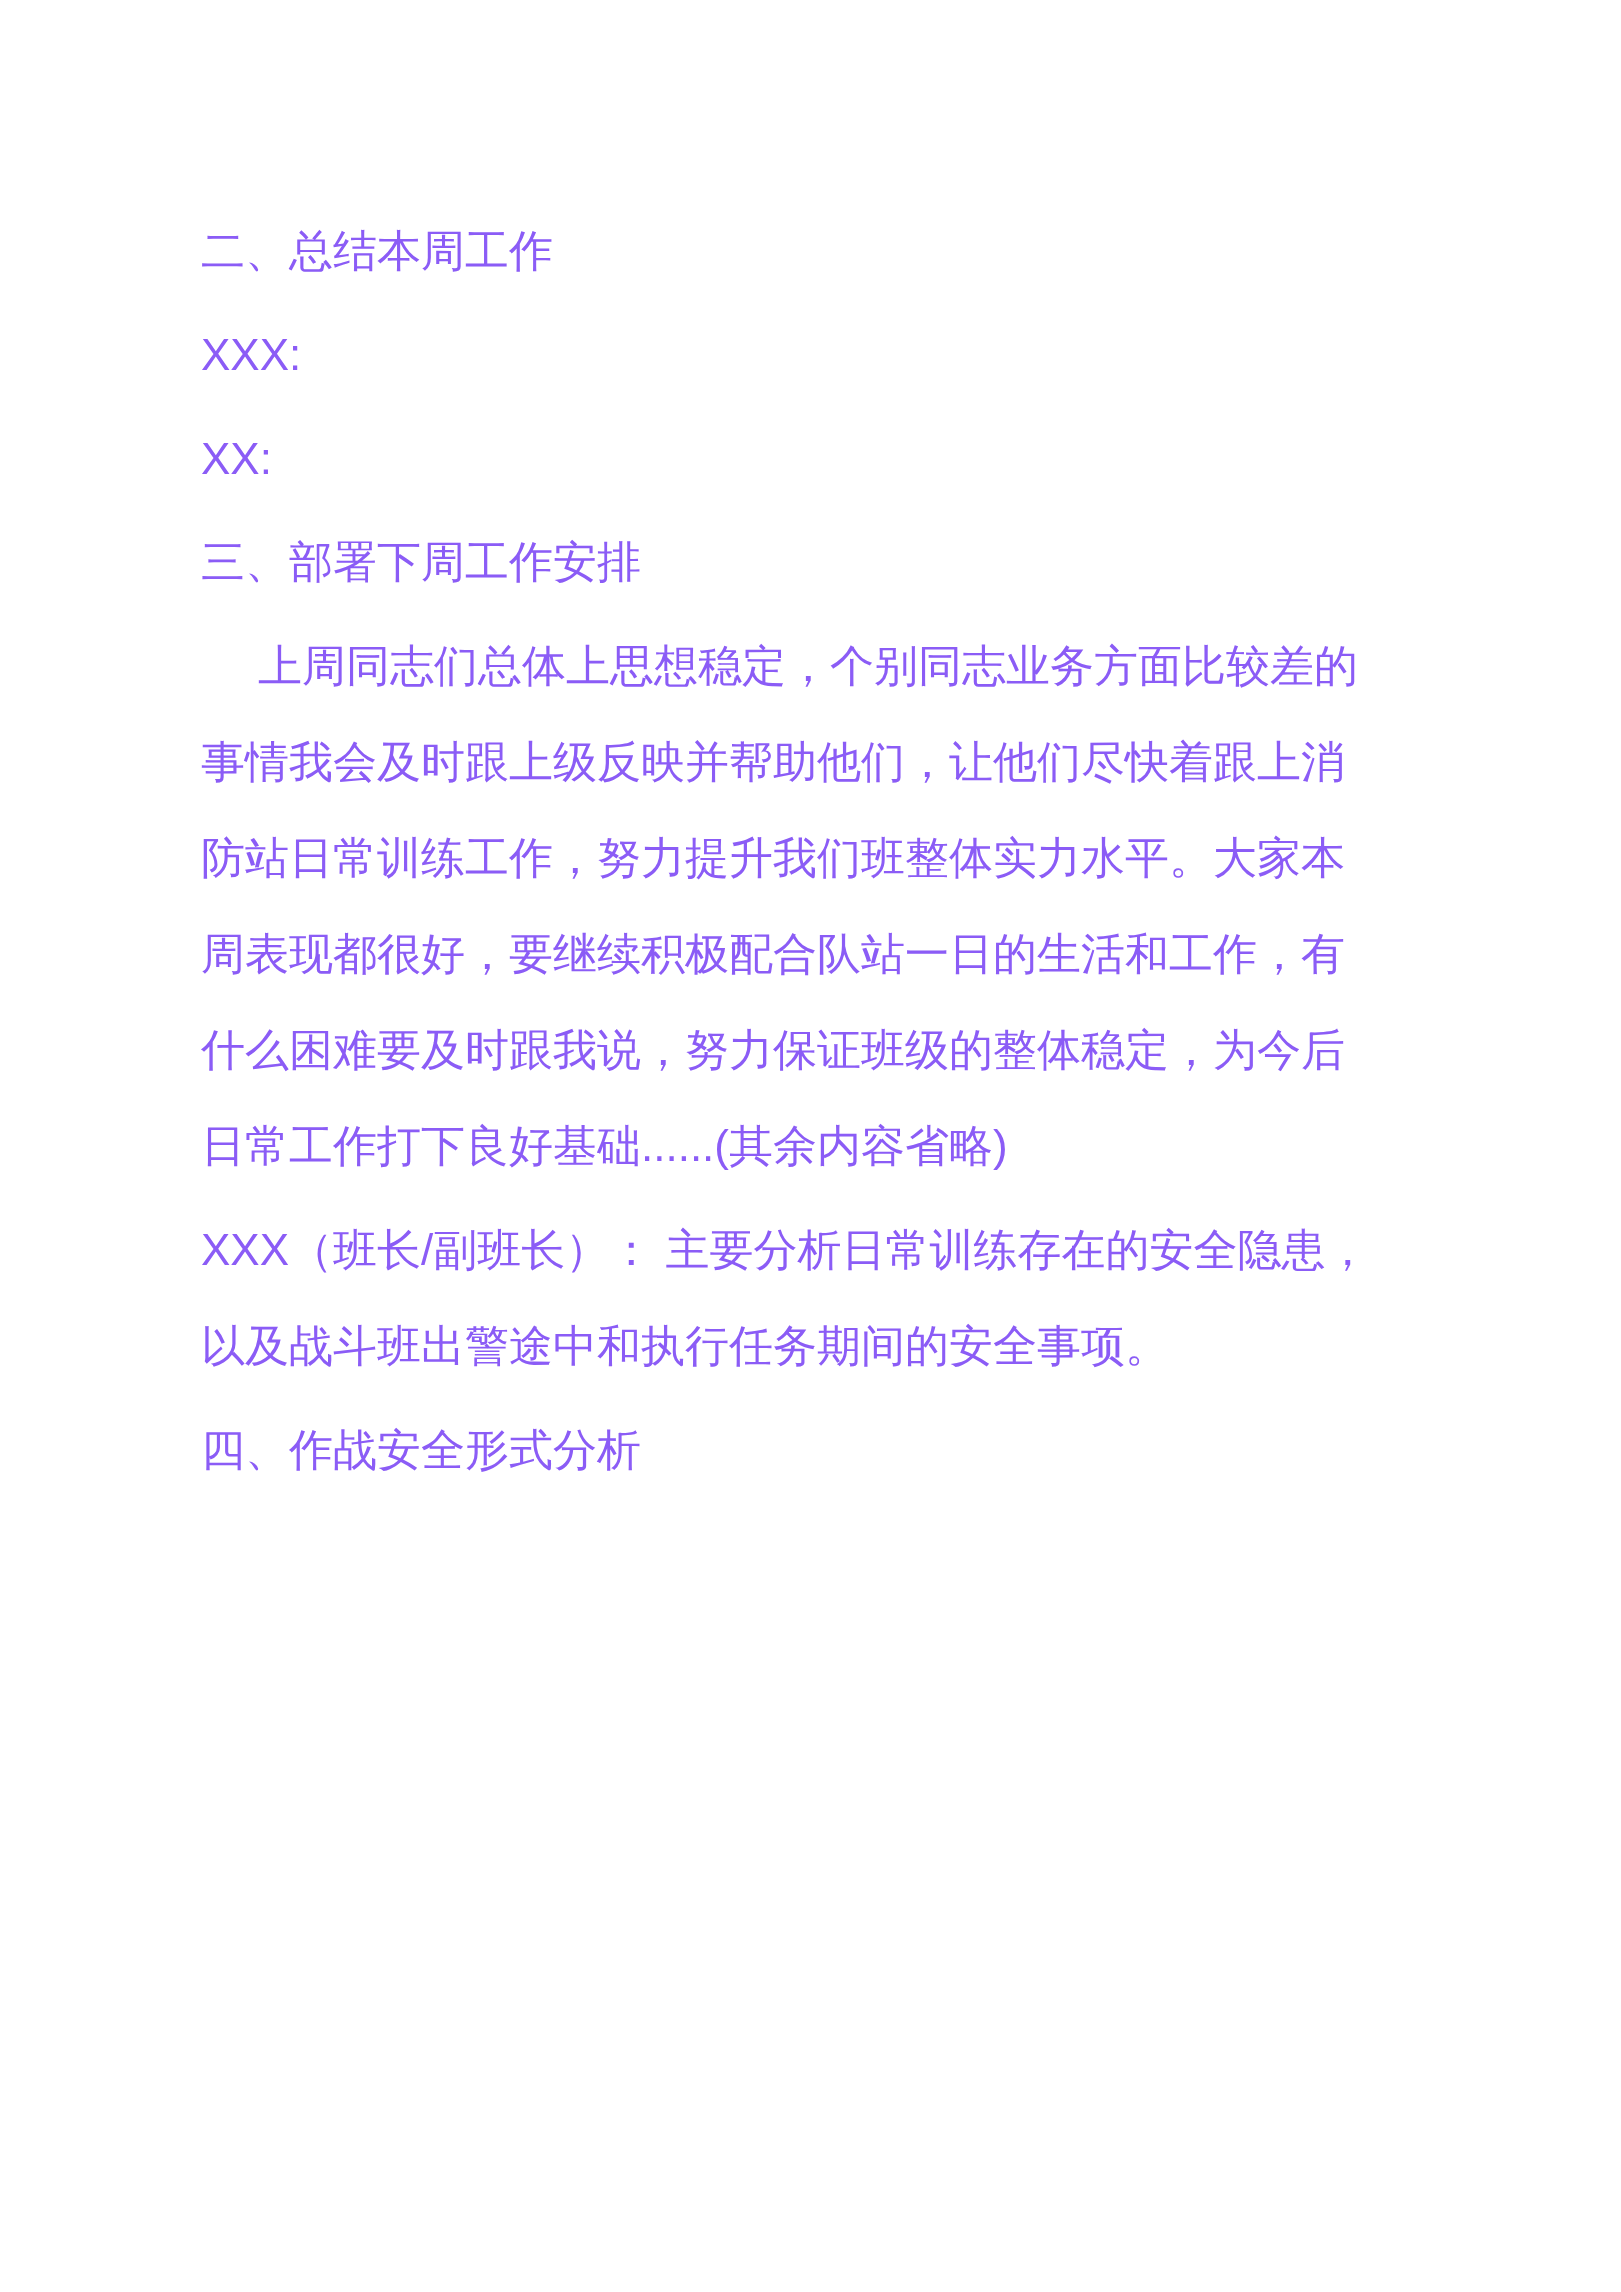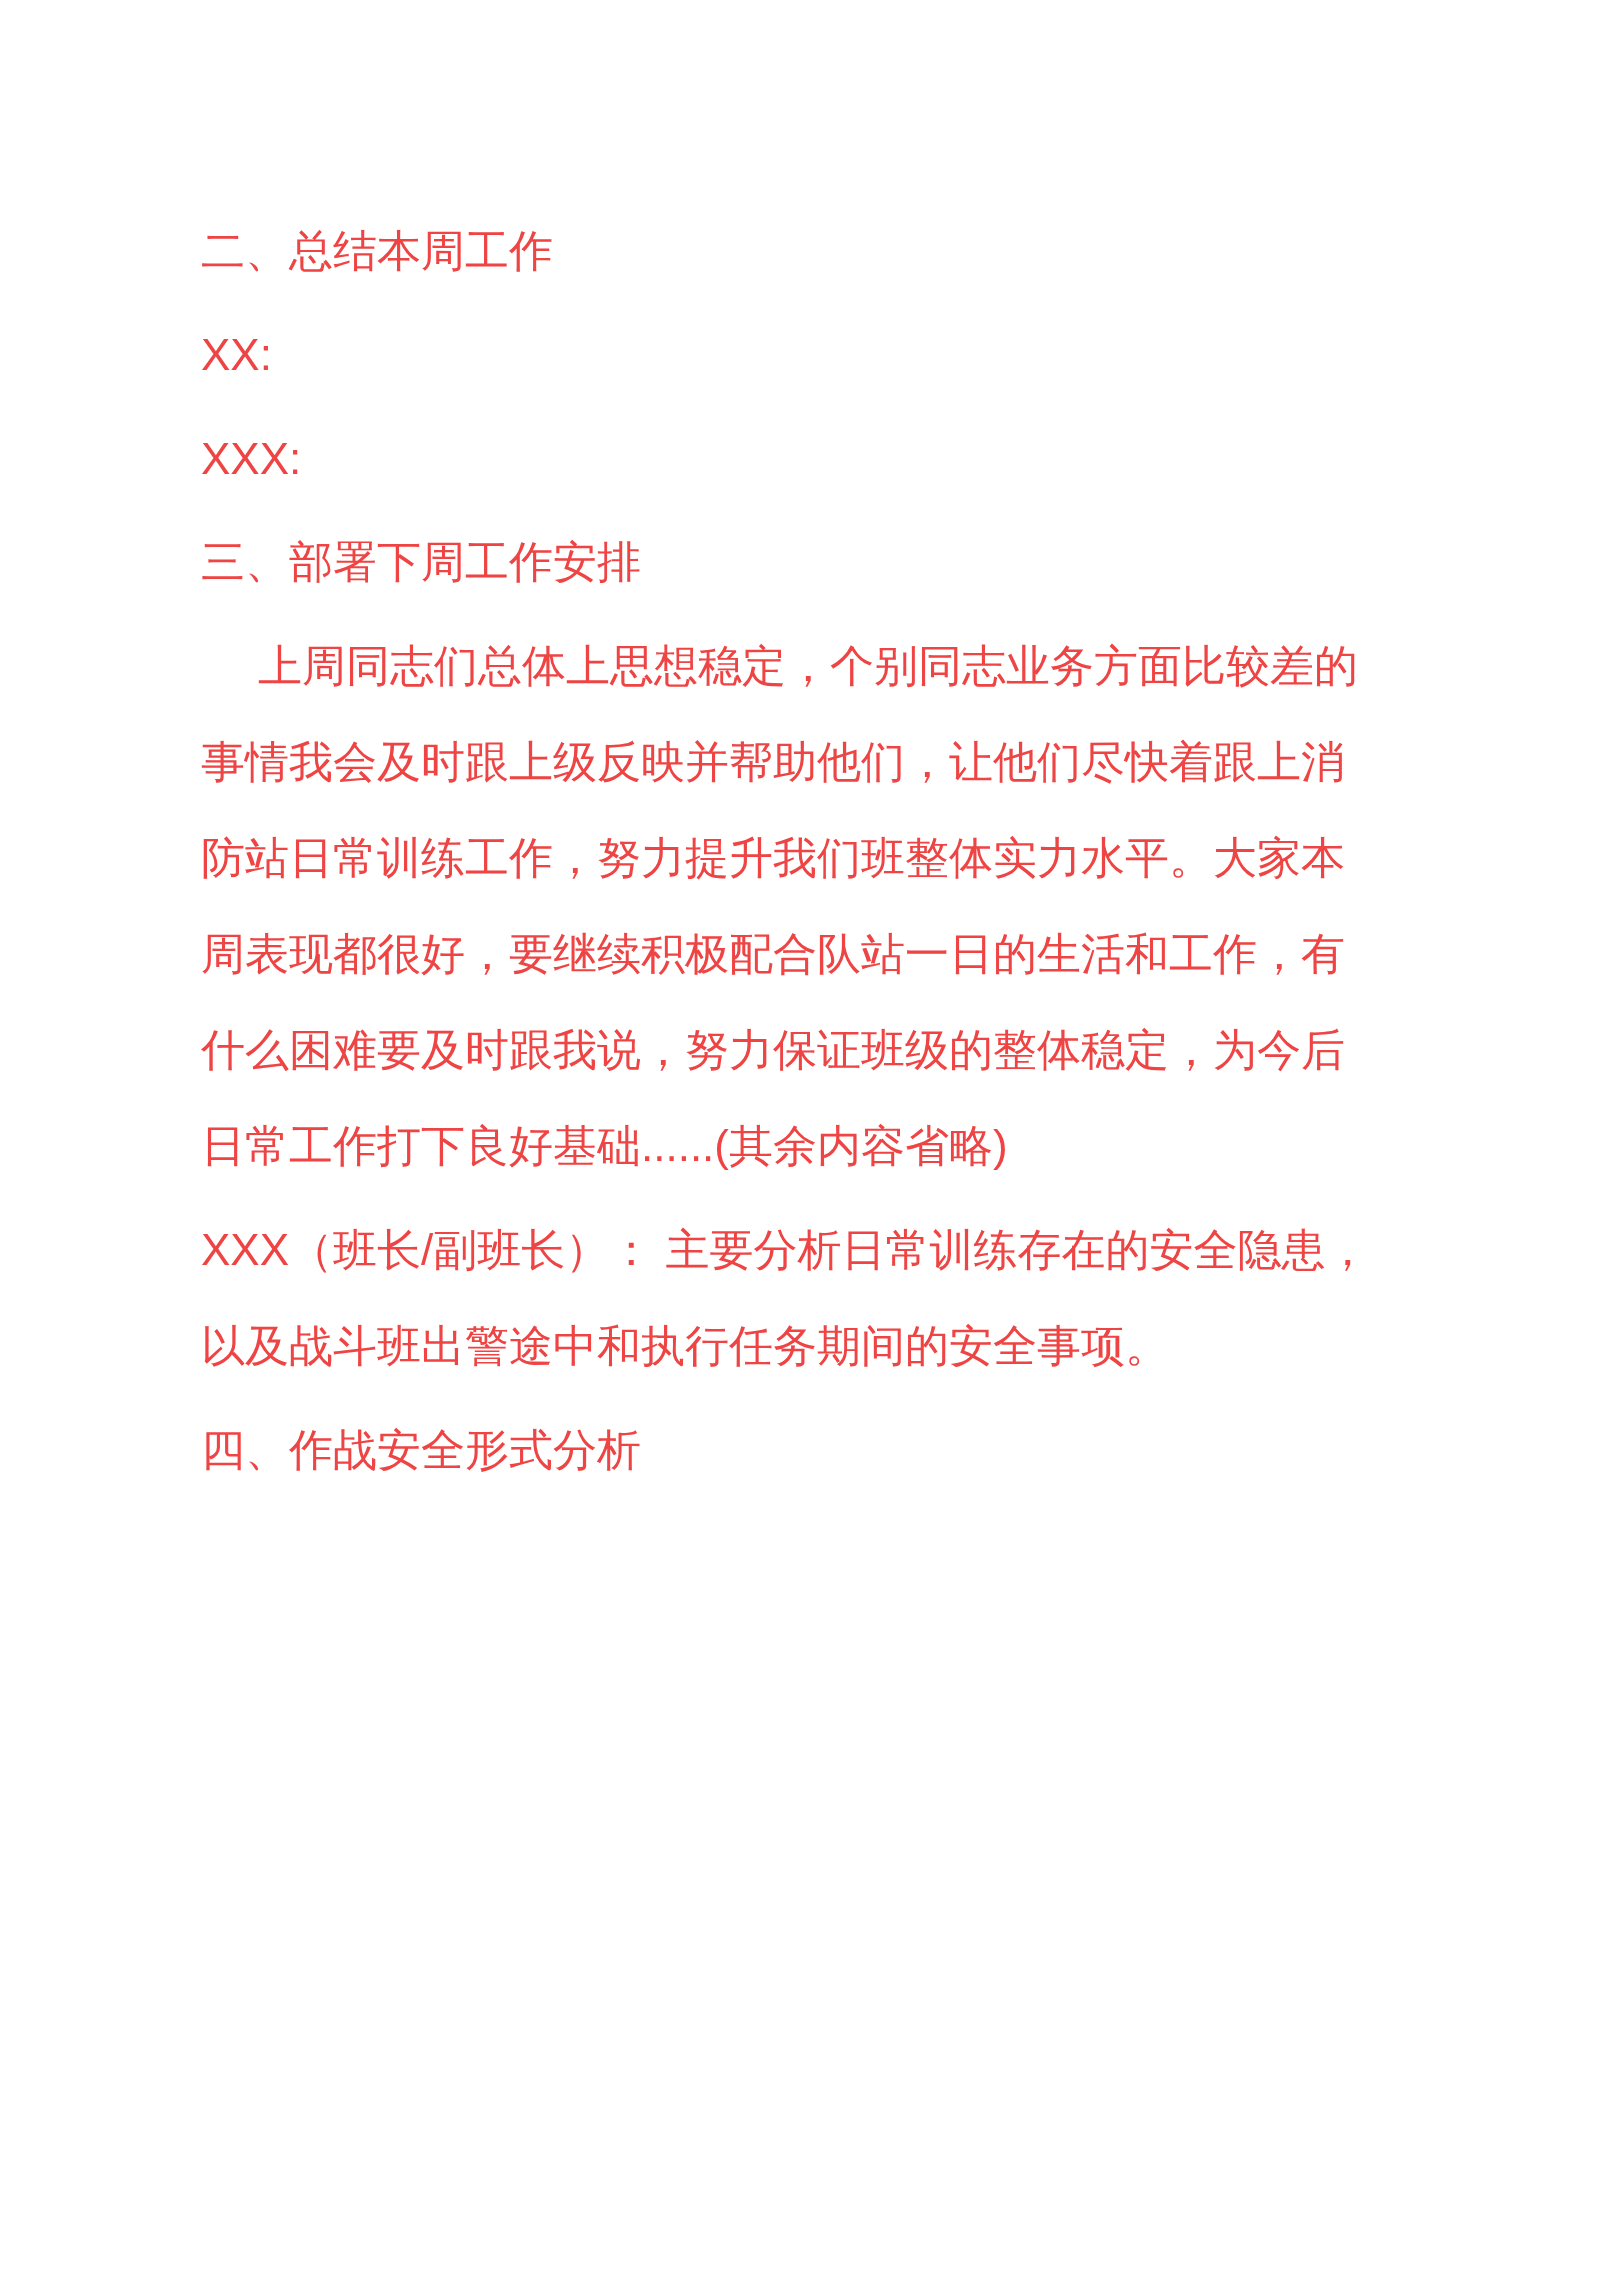--- a/index.html
+++ b/index.html
@@ -19,42 +19,42 @@
     background: #ffffff;
   }
   .doc {
     box-sizing: border-box;
     width: 100%;
     height: 100%;
     padding: 203px 234px 0 201px;
     font-family: "Liberation Sans", "DejaVu Sans", sans-serif;
     font-size: 44px;
     line-height: 96px;
-    color: #ef4444;
+    color: #8b5cf6;
     text-align: left;
     word-break: normal;
     overflow-wrap: break-word;
   }
   .para {
     margin: 0 0 7.8px 0;
   }
   .para.heading {
     font-weight: normal; 
   }
   .para.body-indent {
     text-indent: 57px;
   }
 </style>
 </head>
 <body>
 
 <div class="page">
   <div class="doc">
       <p class="para heading">二、总结本周工作</p>
+      <p class="para body">XXX:</p>
       <p class="para body">XX:</p>
-      <p class="para body">XXX:</p>
       <p class="para heading">三、部署下周工作安排</p>
       <p class="para body-indent">上周同志们总体上思想稳定，个别同志业务方面比较差的事情我会及时跟上级反映并帮助他们，让他们尽快着跟上消防站日常训练工作，努力提升我们班整体实力水平。大家本周表现都很好，要继续积极配合队站一日的生活和工作，有什么困难要及时跟我说，努力保证班级的整体稳定，为今后日常工作打下良好基础......(其余内容省略)</p>
       <p class="para body">XXX（班长/副班长）： 主要分析日常训练存在的安全隐患，以及战斗班出警途中和执行任务期间的安全事项。</p>
       <p class="para heading">四、作战安全形式分析</p>
     </div>
 </div>
 
 
 </body></html>

